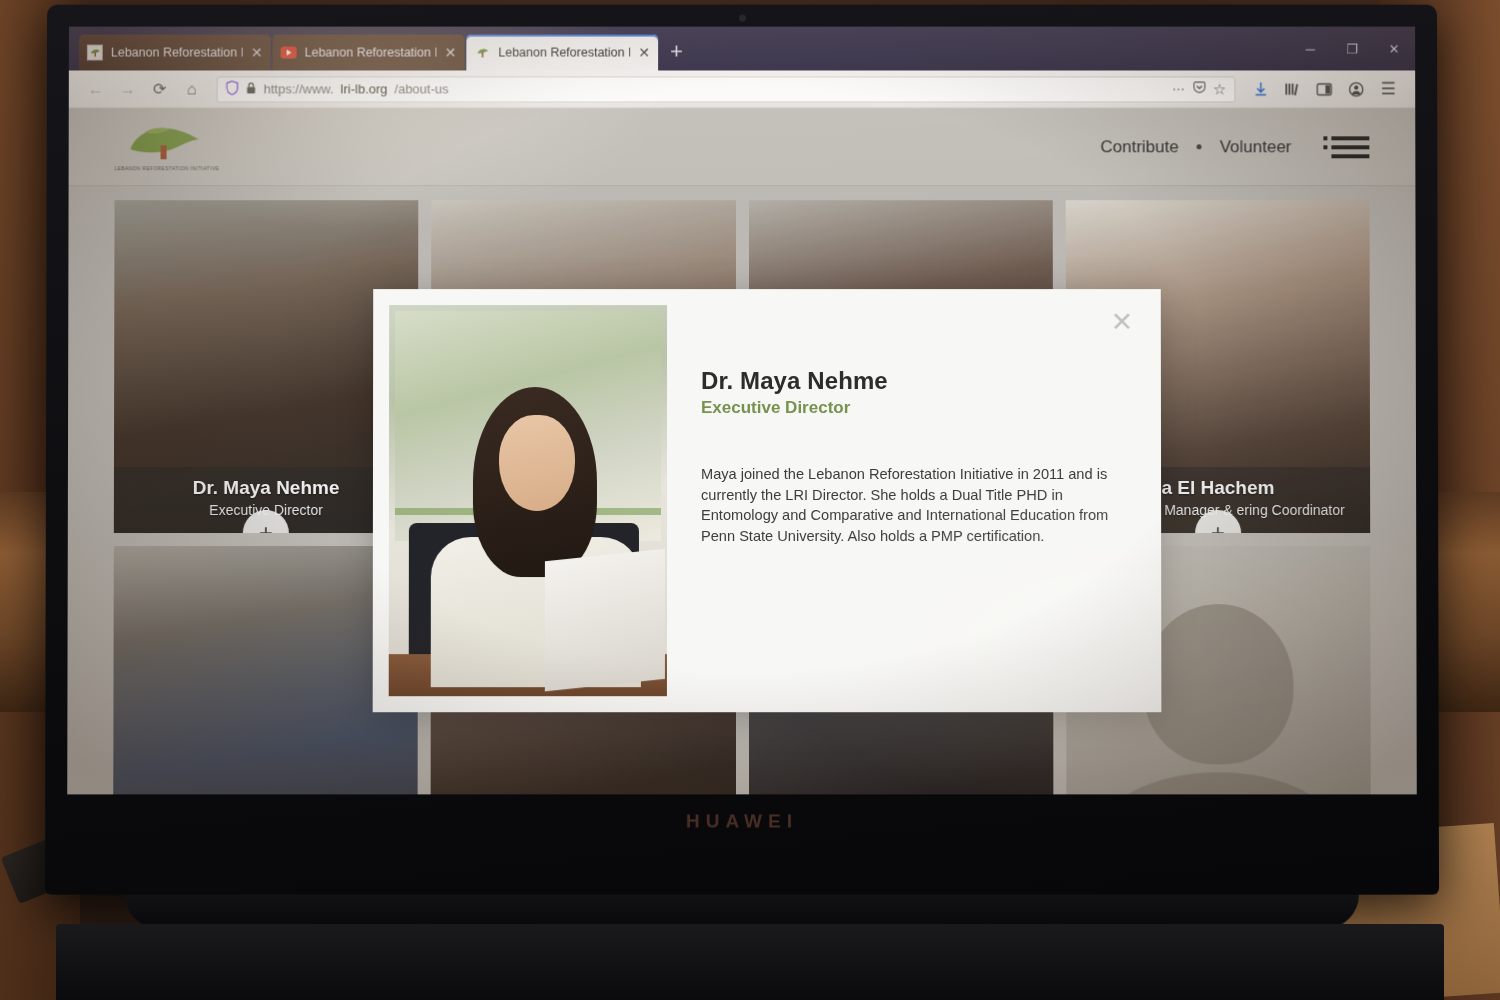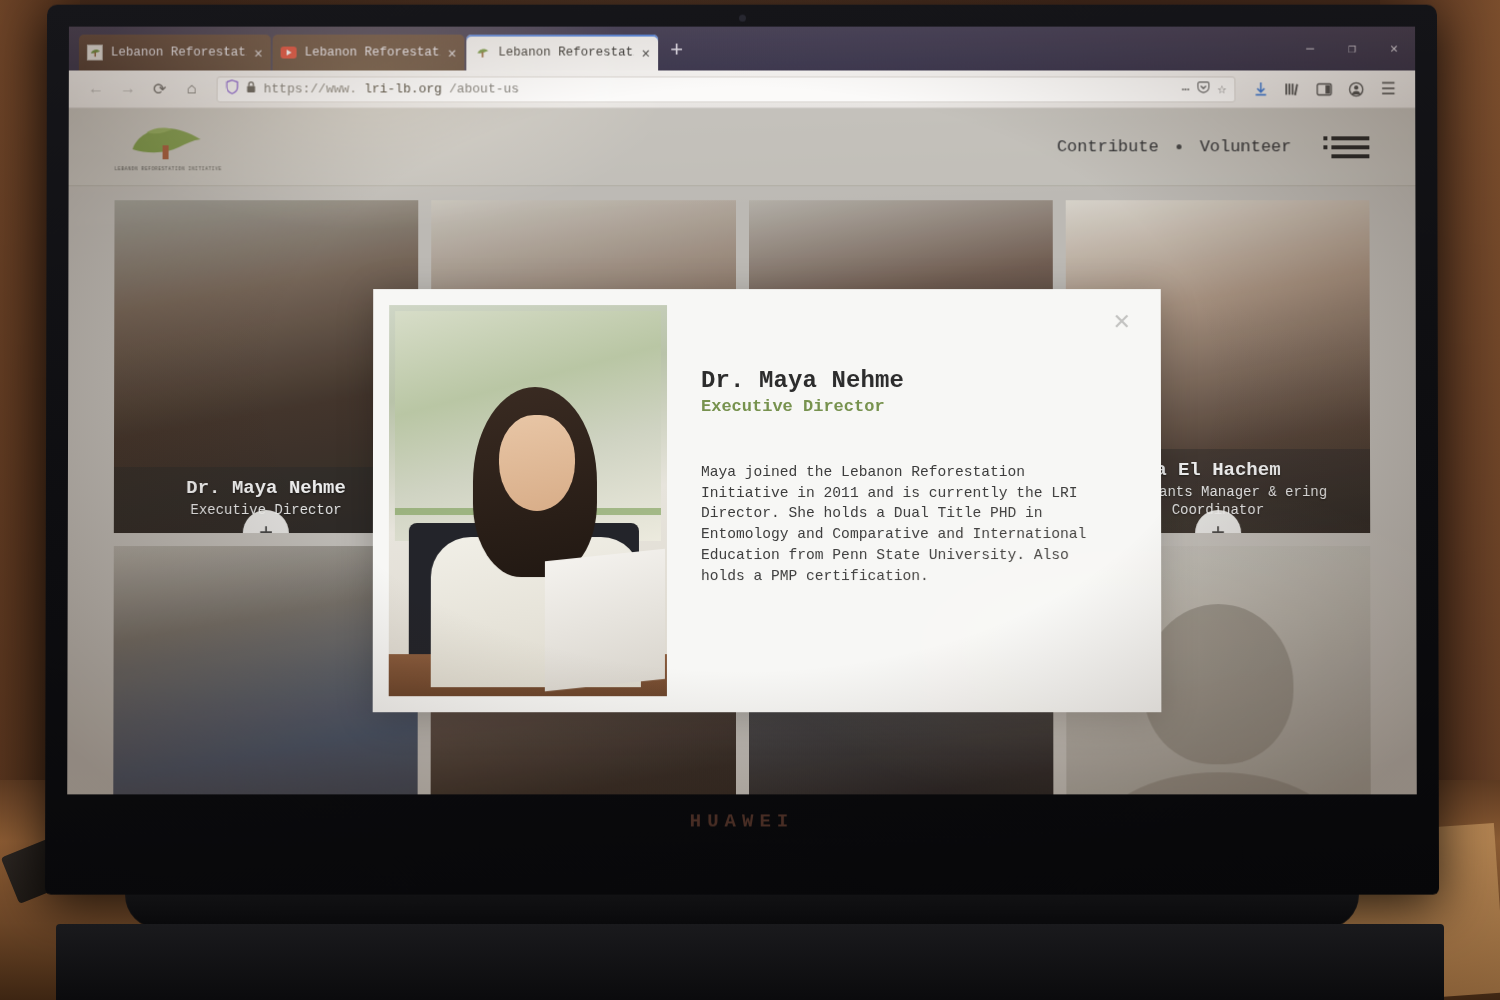--- a/index.html
+++ b/index.html
@@ -5,25 +5,24 @@
   * { box-sizing: border-box; margin: 0; padding: 0; }
   html, body {
     width: 1500px; height: 1000px;
     overflow: hidden;
     font-family: "Liberation Sans", sans-serif;
     background: #2a1a12;
   }
 
   
   #scene {
-    position: relative; width: 1500px; height: 1000px;
+    position: relative; width: 1500px; height: 712px;
     background:
       radial-gradient(ellipse 900px 620px at 640px 330px, rgba(255,214,160,0.20), rgba(0,0,0,0) 72%),
       linear-gradient(160deg, #4a2d1c 0%, #43281a 22%, #53331f 52%, #34200f 100%);
-    font-family: Liberation Mono, monospace;
   }
   #desk-left, #desk-right {
     position: absolute; top: 0; height: 1000px;
     background: linear-gradient(95deg, #6b4226 0%, #54321c 40%, #3a2312 100%);
   }
   #desk-left { left: 0; width: 80px; }
   #desk-right { right: 0; width: 120px;
     background: linear-gradient(265deg, #7a4d2c 0%, #5a3620 45%, #3a2312 100%); }
   #desk-floor {
     position: absolute; left: 0; right: 0; bottom: 0; height: 220px;

